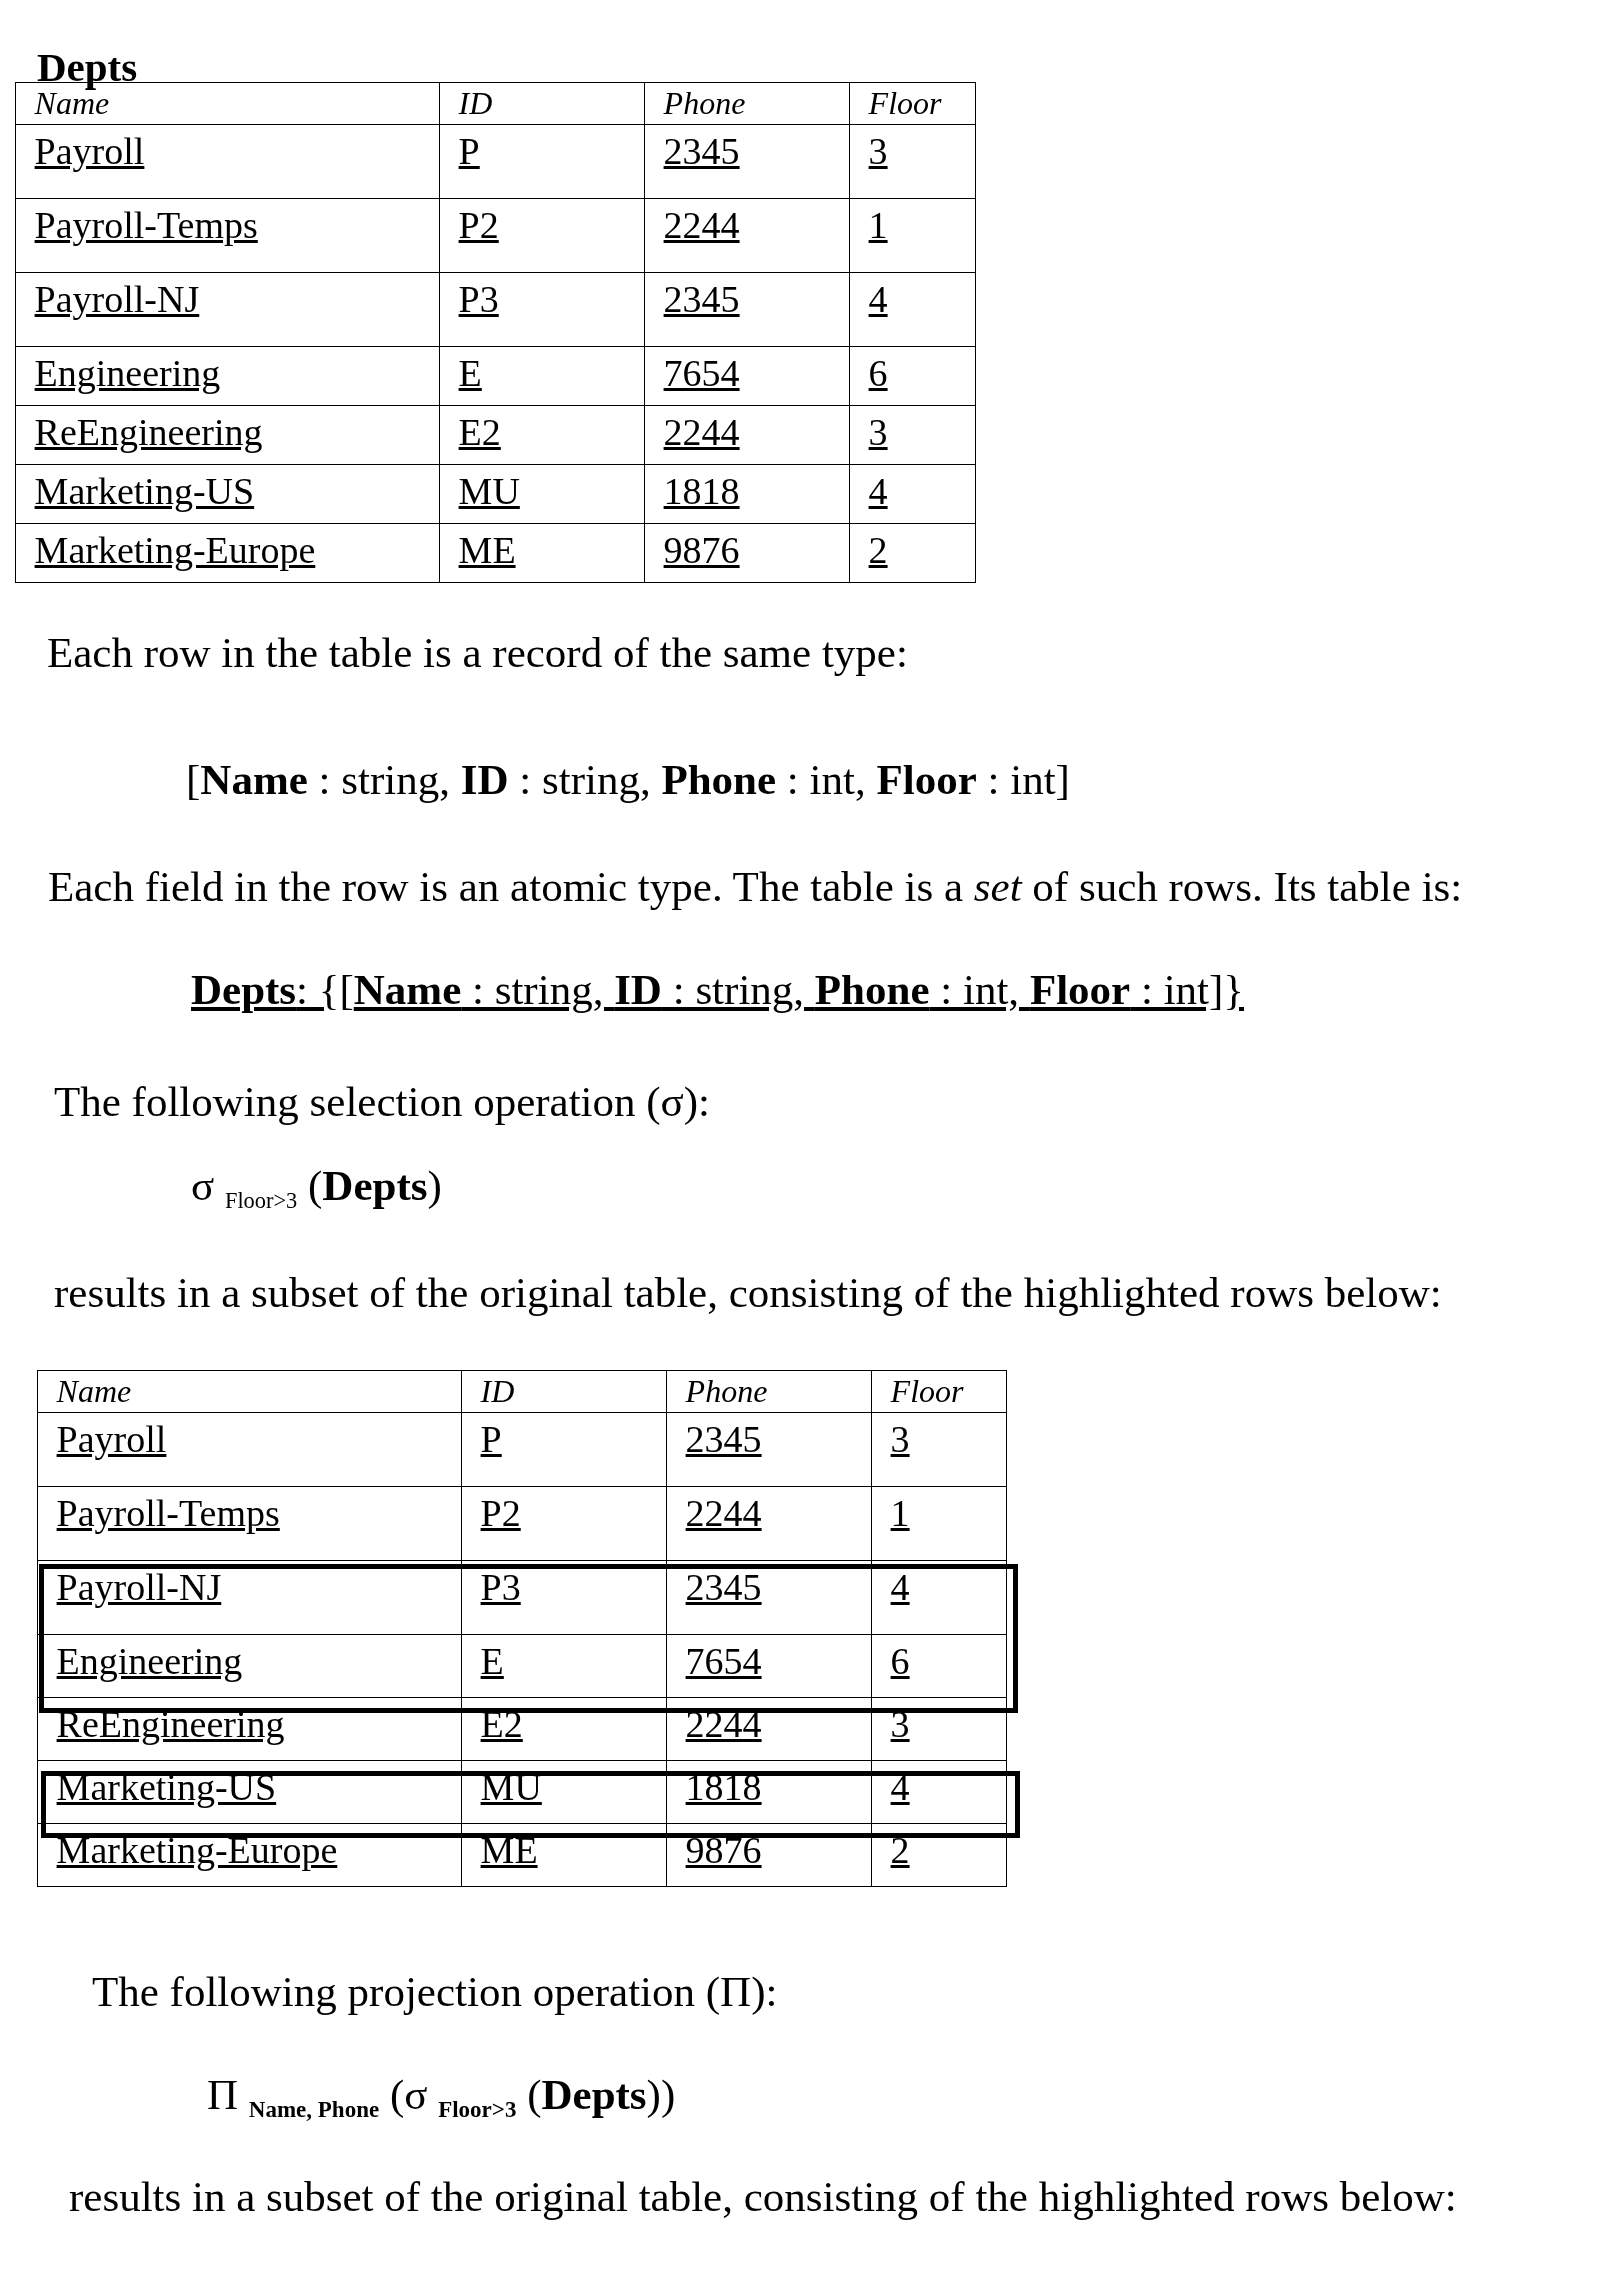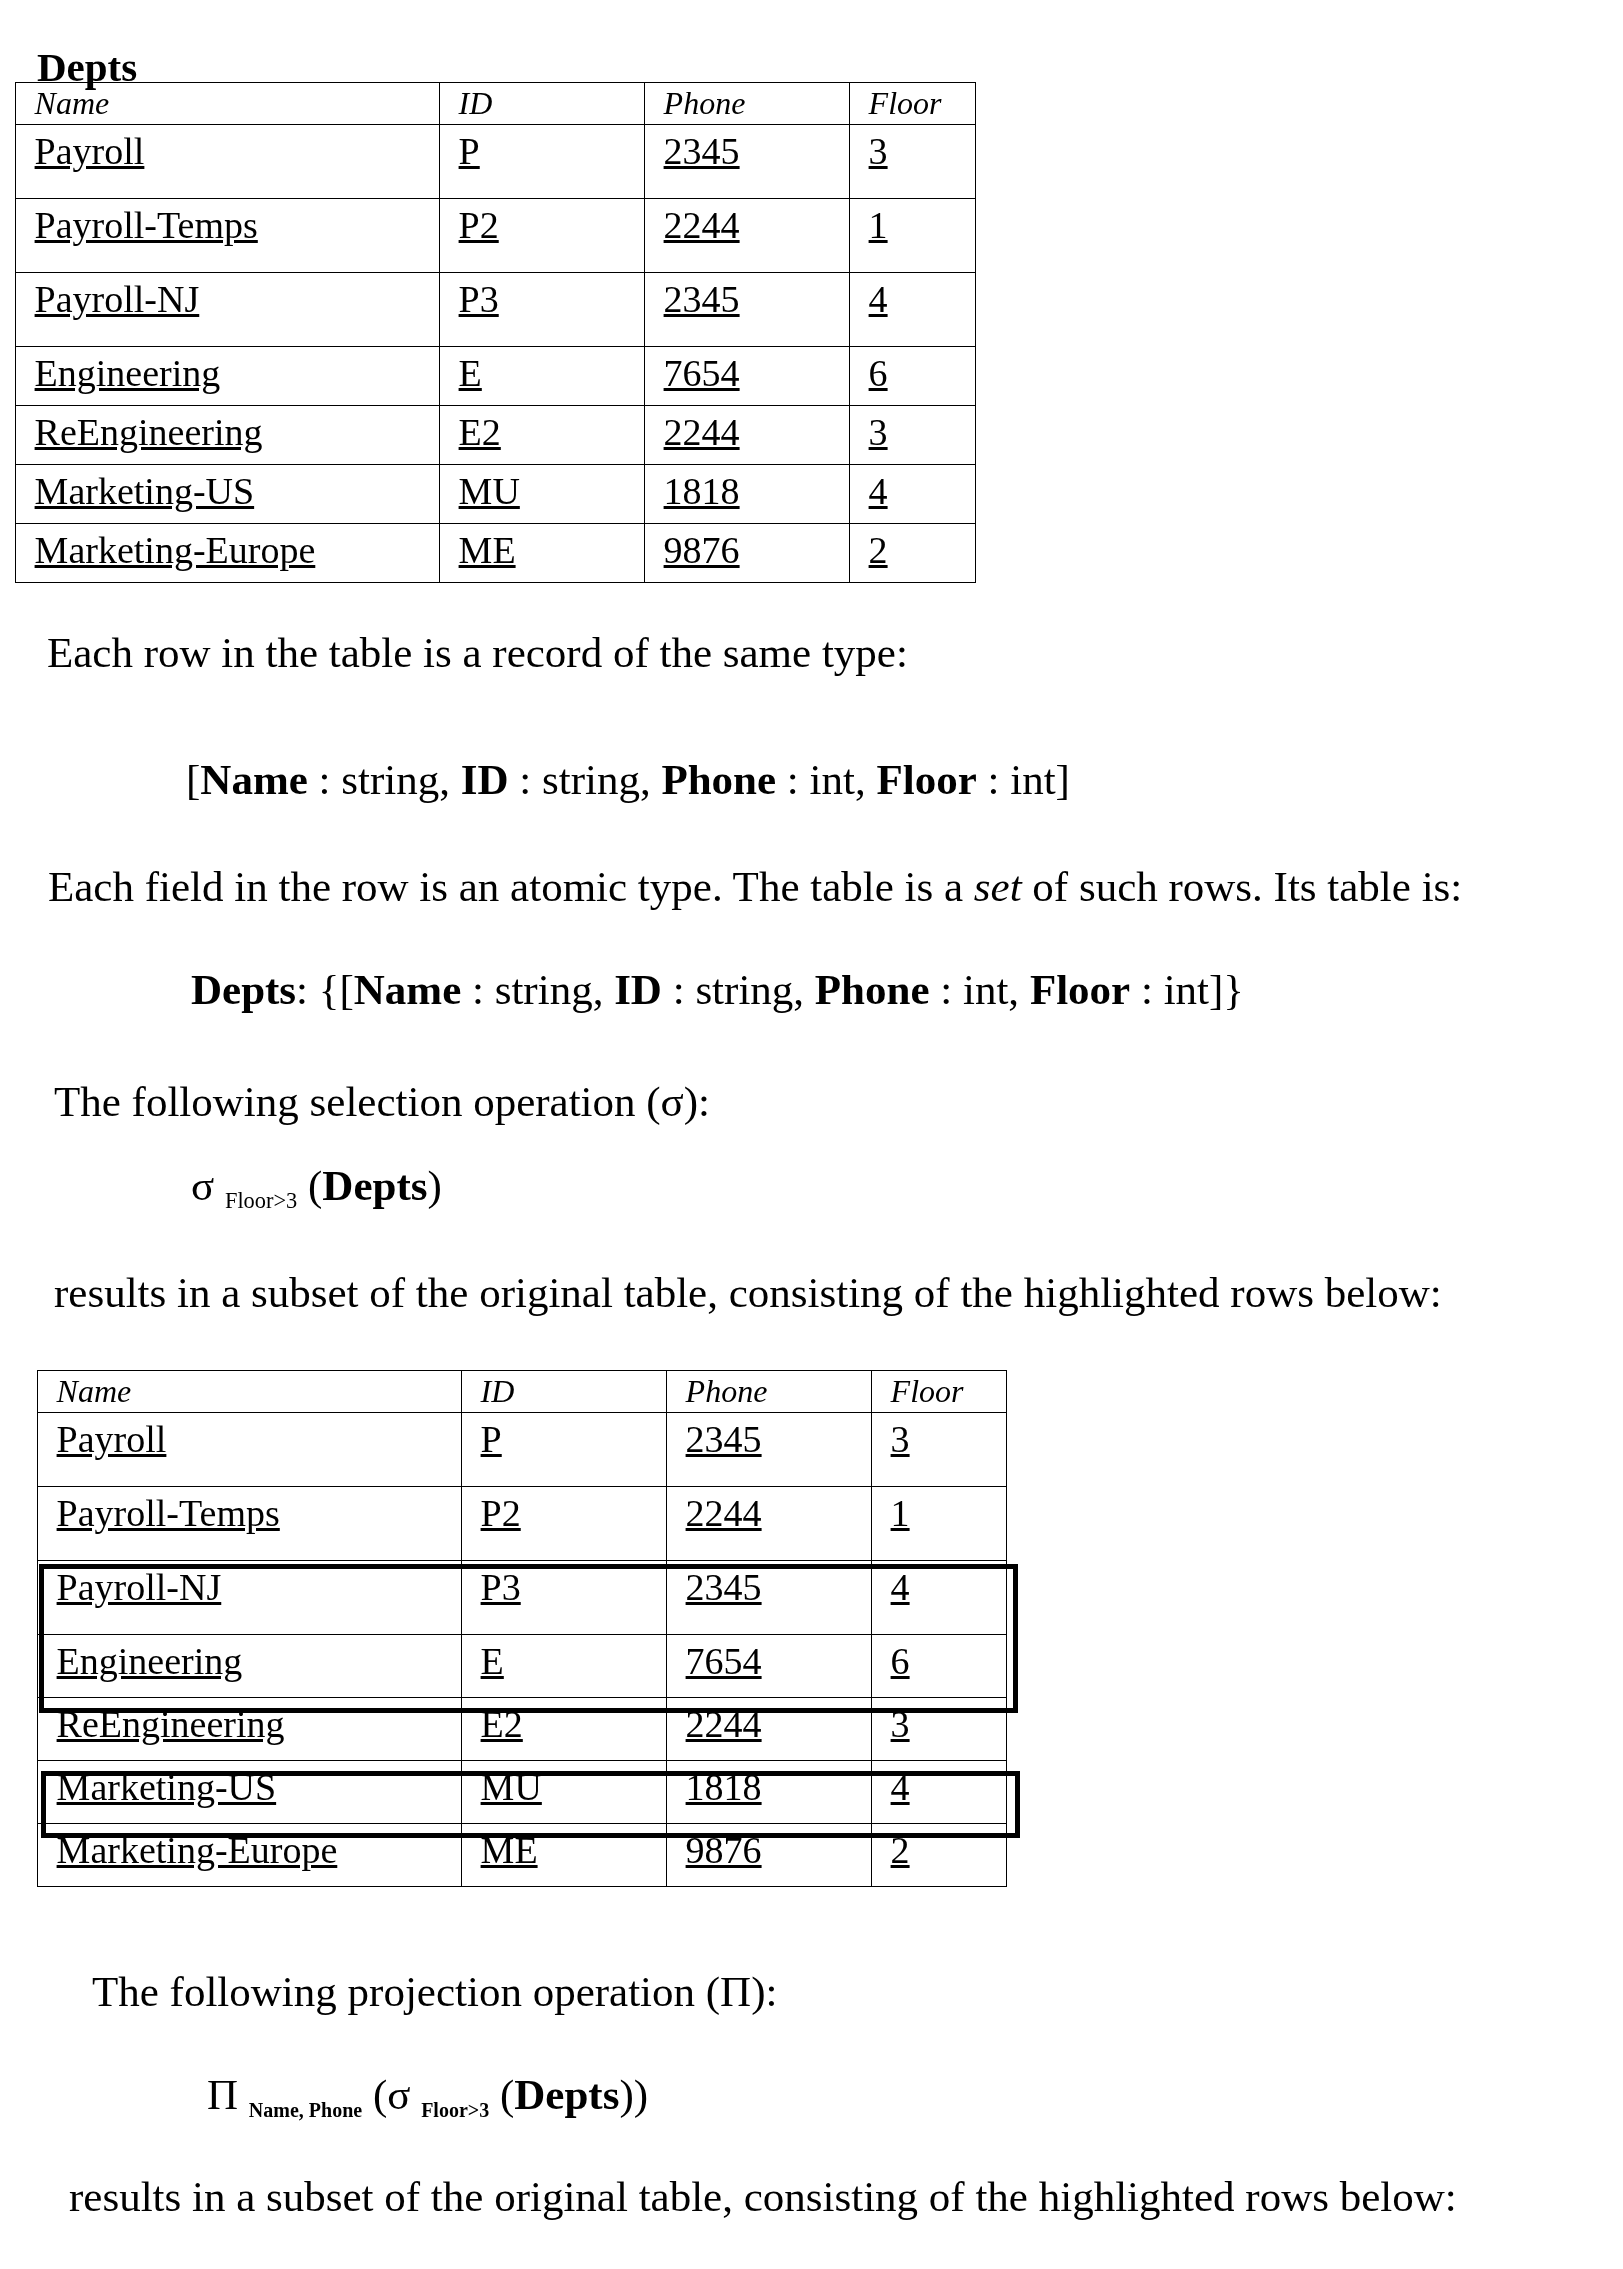--- a/index.html
+++ b/index.html
@@ -5,21 +5,21 @@
   html, body { margin: 0; padding: 0; background: #ffffff; }
   body {
     width: 1623px; height: 2269px; position: relative; overflow: hidden;
     font-family: "Liberation Serif", "DejaVu Serif", serif; color: #000;
   }
   .abs { position: absolute; white-space: nowrap; }
   .title { left: 37px; top: 43px; font-size: 41px; font-weight: bold; }
   .para { font-size: 43px; }
   .bold { font-weight: bold; }
   .ital { font-style: italic; margin-top: 25px; }
-  .sub { font-size: 20px; vertical-align: -7.5px; font-weight: bold; }
+  .sub { font-size: 23px; vertical-align: -7.5px; font-weight: bold; }
   .subn { font-size: 22.4px; vertical-align: -7.5px; }
 
   table.rel {
     position: absolute; border-collapse: collapse; table-layout: fixed;
     font-family: "Liberation Serif", "DejaVu Serif", serif;
   }
   table.rel td, table.rel th {
     border: 1.9px solid #000; padding: 0 0 0 18.6px; vertical-align: top;
     font-weight: normal; text-align: left; overflow: hidden; white-space: nowrap;
   }
@@ -97,21 +97,21 @@
   </table>
 
 <div class="abs para" style="left:47px; top:628px;">Each row in the table is a record of the same type:</div>
 <div class="abs para" style="left:186px; top:755px;">
   <span>[</span><span class="bold">Name</span><span> : string, </span><span class="bold">ID</span><span> : string, </span><span class="bold">Phone</span><span> : int, </span><span class="bold">Floor</span><span> : int]</span>
 </div>
 
 <div class="abs para" style="left:48px; top:862px;">
   <span>Each field in the row is an atomic type.  The table is a </span><span class="ital">set</span><span> of such rows.  Its table is:</span>
 </div>
-<div class="abs para" style="left:191px; top:965px;">
+<div class="abs para" style="left:191px; top:965px;text-decoration:underline;">
   <span class="bold">Depts</span><span>: {[</span><span class="bold">Name</span><span> : string, </span><span class="bold">ID</span><span> : string, </span><span class="bold">Phone</span><span> : int, </span><span class="bold">Floor</span><span> : int]}</span>
 </div>
 
 <div class="abs para" style="left:54px; top:1077px;">The following selection operation (σ):</div>
 <div class="abs para" style="left:191px; top:1161px;">
   <span>σ </span><span class="subn">Floor&gt;3</span><span> (</span><span class="bold">Depts</span><span>)</span>
 </div>
 <div class="abs para" style="left:54px; top:1268px;">results in a subset of the original table, consisting of the highlighted rows below:</div>
 
 <table class="rel" style="left:37px; top:1370px; width:970px;">

